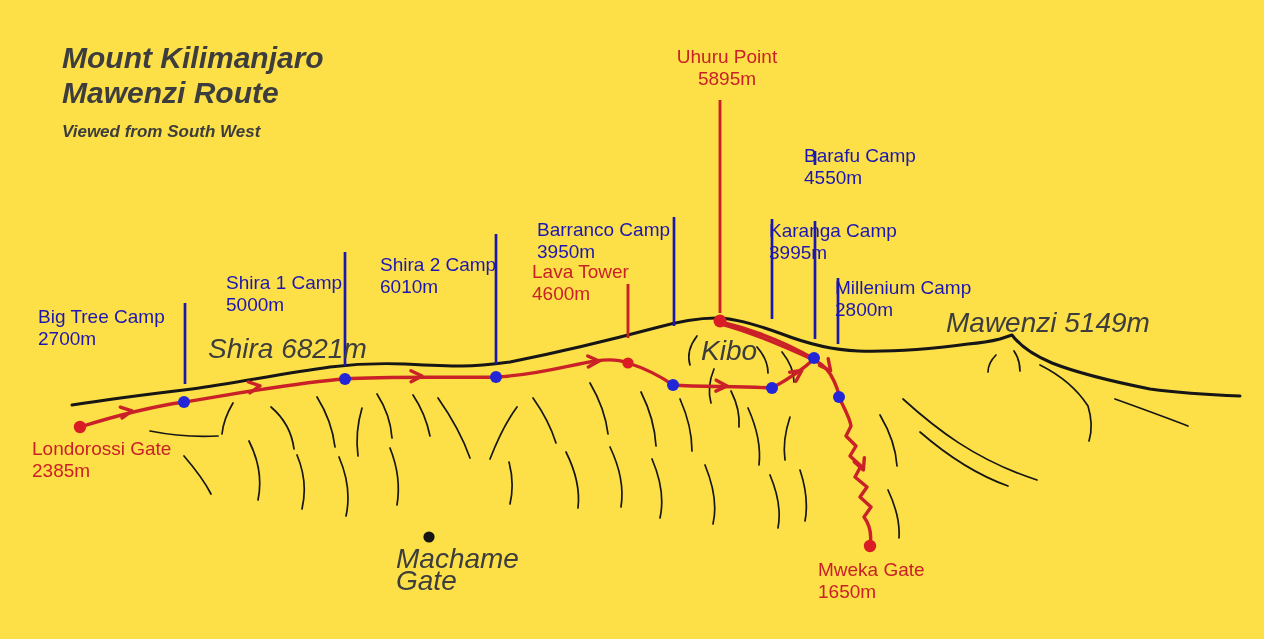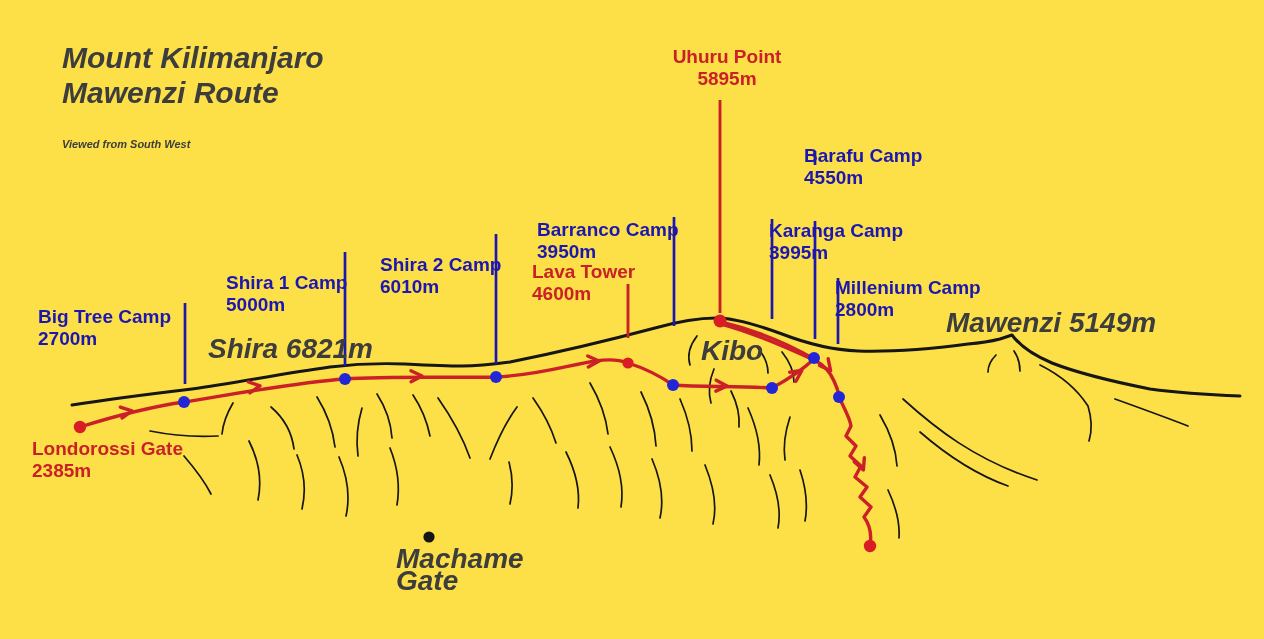--- a/index.html
+++ b/index.html
@@ -14,28 +14,28 @@
   
   .profile{stroke:var(--color-terrain);fill:none;stroke-width:3;stroke-linecap:round;stroke-linejoin:round;}
   .tex{stroke:var(--color-terrain);fill:none;stroke-width:1.7;stroke-linecap:round;}
   .route{stroke:var(--color-route);fill:none;stroke-width:3.4;stroke-linecap:round;stroke-linejoin:round;}
   .leader-b{stroke:var(--color-camp);stroke-width:2.7;}
   .leader-r{stroke:var(--color-route);stroke-width:2.9;}
   .dot-b{fill:var(--color-dot_blue);}
   .dot-r{fill:var(--color-dot_red);}
   .dot-k{fill:var(--color-terrain);}
   
-  .label{position:absolute;font-weight:bold;font-size:19px;line-height:21.5px;white-space:nowrap;}
+  .label{position:absolute;font-weight:normal;font-size:19px;line-height:21.5px;white-space:nowrap;}
   .camp{color:var(--color-camp);margin-top:48px;}
   .gate{color:var(--color-route);}
   .terr{color:var(--color-gray_text);font-style:italic;font-size:28px;}
   .center{text-align:center;}
   .title-block{position:absolute;left:62px;top:40px;color:var(--color-gray_text);font-style:italic;font-weight:bold;}
   .title-line{font-size:30px;line-height:35px;}
-  .subtitle{font-size:11px;line-height:20px;margin-top:24px;}
+  .subtitle{font-size:17px;line-height:20px;margin-top:12px;}
 </style>
 </head>
 <body>
 
 <div class="canvas">
 
   <svg width="1264" height="639" viewBox="0 0 1264 639">
 
     <g>
       <path class="tex" d="M 150 431 C 175 436 198 437 218 436"></path>
@@ -198,20 +198,24 @@
     <span>2385m</span>
   </div>
   <div class="label gate" style="left:532px;top:261px">
     <span>Lava Tower</span><br>
     <span>4600m</span>
   </div>
   <div class="label gate center" style="left:647px;top:46px;width:160px">
     <span>Uhuru Point</span><br>
     <span>5895m</span>
   </div>
+  <div class="label gate" style="left:818px;top:559px">
+    <span>Mweka Gate</span><br>
+    <span>1650m</span>
+  </div>
 
   <div class="label terr" style="left:208px;top:338px">
     <span>Shira 6821m</span>
   </div>
   <div class="label terr" style="left:701px;top:340px">
     <span>Kibo</span>
   </div>
   <div class="label terr" style="left:946px;top:312px">
     <span>Mawenzi 5149m</span>
   </div>

